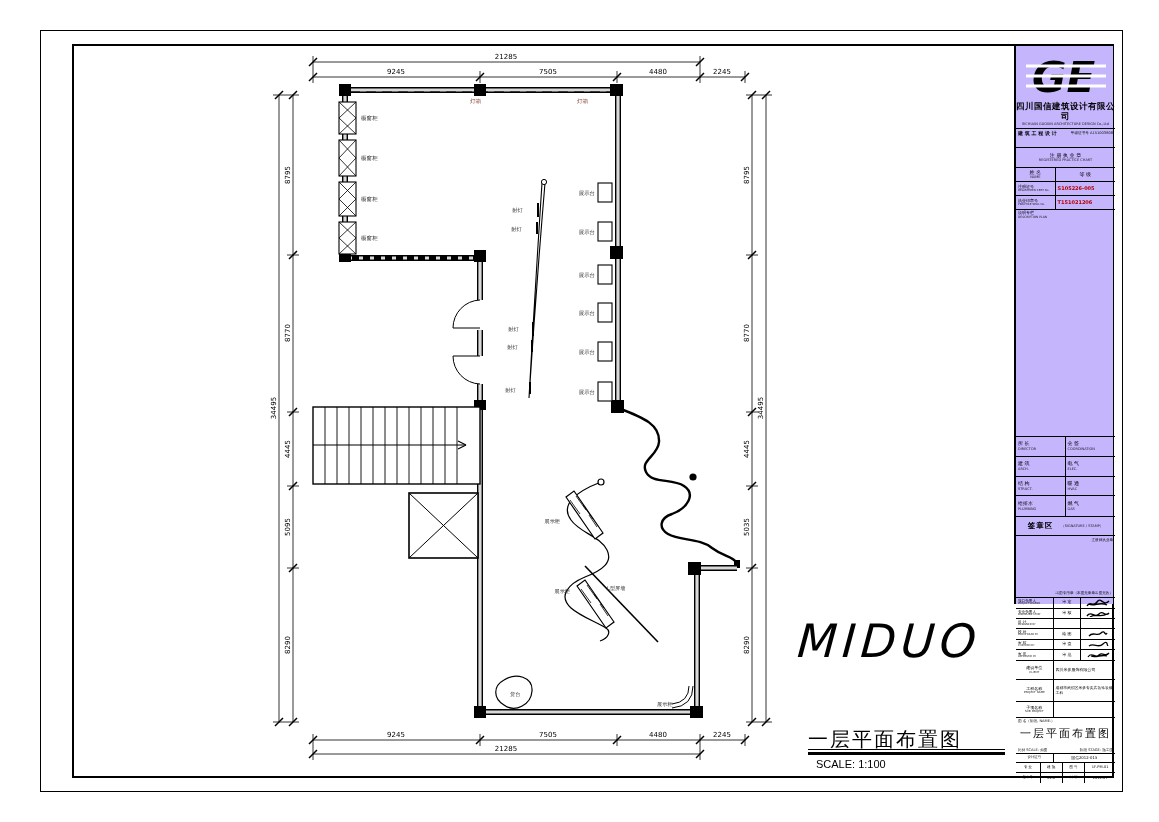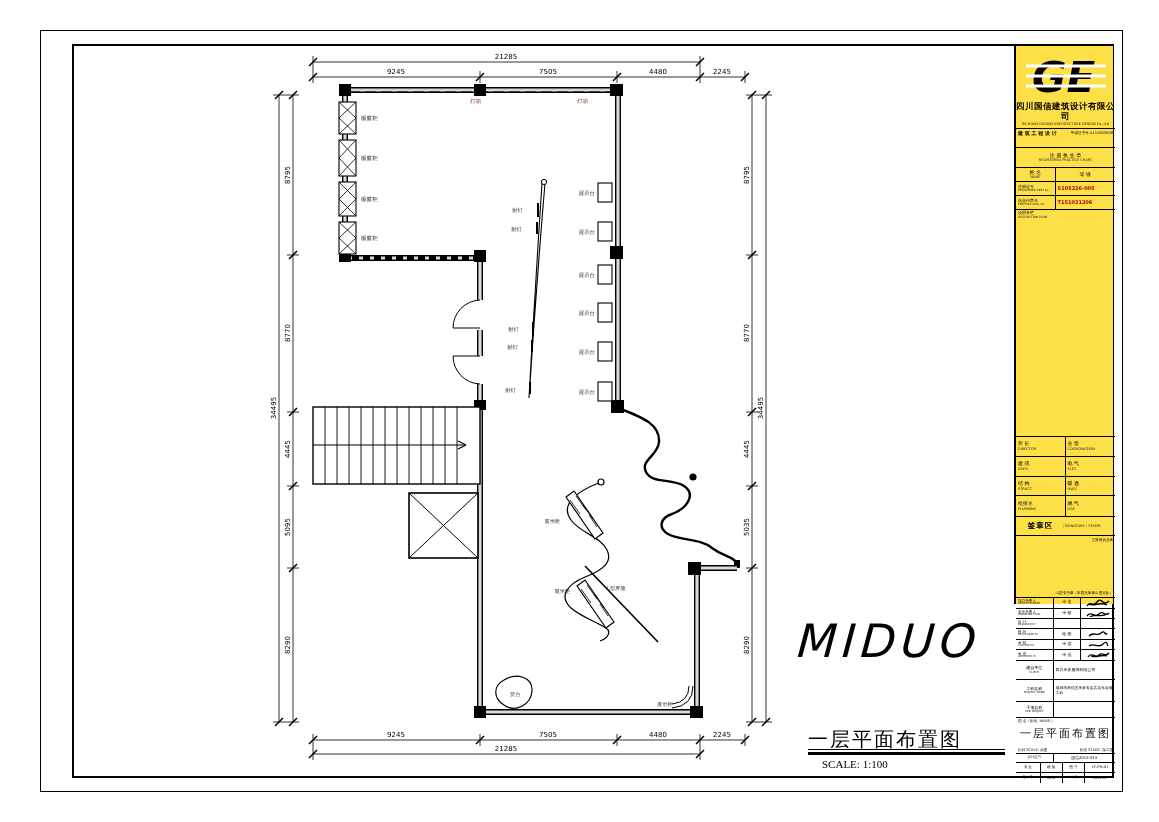--- a/index.html
+++ b/index.html
@@ -5,38 +5,38 @@
   * { margin:0; padding:0; box-sizing:border-box; }
   html,body { width:1159px; height:822px; background:#fff; overflow:hidden;
     font-family:"DejaVu Sans","Liberation Sans",sans-serif; color:#000; }
   #sheet { position:relative; width:1159px; height:822px; background:#fff; }
   .outer-border { position:absolute; left:40px; top:30px; width:1083px; height:762px; border:1.5px solid #000; }
   .inner-frame  { position:absolute; left:72px; top:44px; width:1042px; height:734px; border:2.5px solid #000; }
   #plan-svg { position:absolute; left:0; top:0; }
 
   
   #titleblock { position:absolute; left:1014px; top:46px; width:99px; height:558px;
-    border-left:2px solid #000; background:#fde047; font-size:5px; line-height:1.15; }
+    border-left:2px solid #000; background:#c4b5fd; font-size:5px; line-height:1.15; }
   .tb { position:absolute; left:0; width:99px; border-bottom:1px solid #000; overflow:hidden; }
   .tb-row { display:flex; height:100%; }
   .cellb { border-right:1px solid #000; }
   .cn { font-size:5px; } .en { font-size:3.5px; color:#222; transform-origin:left top; }
   .cell { padding:1px 2px; display:flex; flex-direction:column; justify-content:center; }
   .center { text-align:center; }
   .company-name { font-weight:bold; font-size:8.5px; text-align:center; letter-spacing:0.5px; }
   .company-en { font-size:3.5px; text-align:center; color:#222; }
   .redval { color:#b30000; font-weight:bold; font-size:5px; }
   .bigfig { font-size:11px; text-align:center; letter-spacing:2px; font-weight:500; }
   .sig-svg { display:block; }
   .tiny-note { font-size:3.6px; color:#111; }
 
   
   #caption { position:absolute; left:808px; top:726px; width:200px; }
   #caption-title { font-size:20px; letter-spacing:2px; display:inline-block; }
-  #caption-scale { font-size:11px; font-family:Liberation Serif, serif; display:inline-block; margin-left:14px; vertical-align:baseline; }
+  #caption-scale { font-size:11px; font-family:Liberation Sans, sans-serif; display:inline-block; margin-left:8px; vertical-align:baseline; }
   .cap-line1 { position:absolute; left:808px; top:749px; width:197px; height:1px; background:#000; }
   .cap-line2 { position:absolute; left:808px; top:752px; width:197px; height:3px; background:#000; }
 
   #brand { position:absolute; left:797px; top:614px; width:230px; height:70px;
     font-size:46px; font-style:italic; letter-spacing:5px; font-weight:500;
     transform:skewX(-4deg); font-family:"DejaVu Sans",sans-serif; }
 </style>
 </head>
 <body>
 

